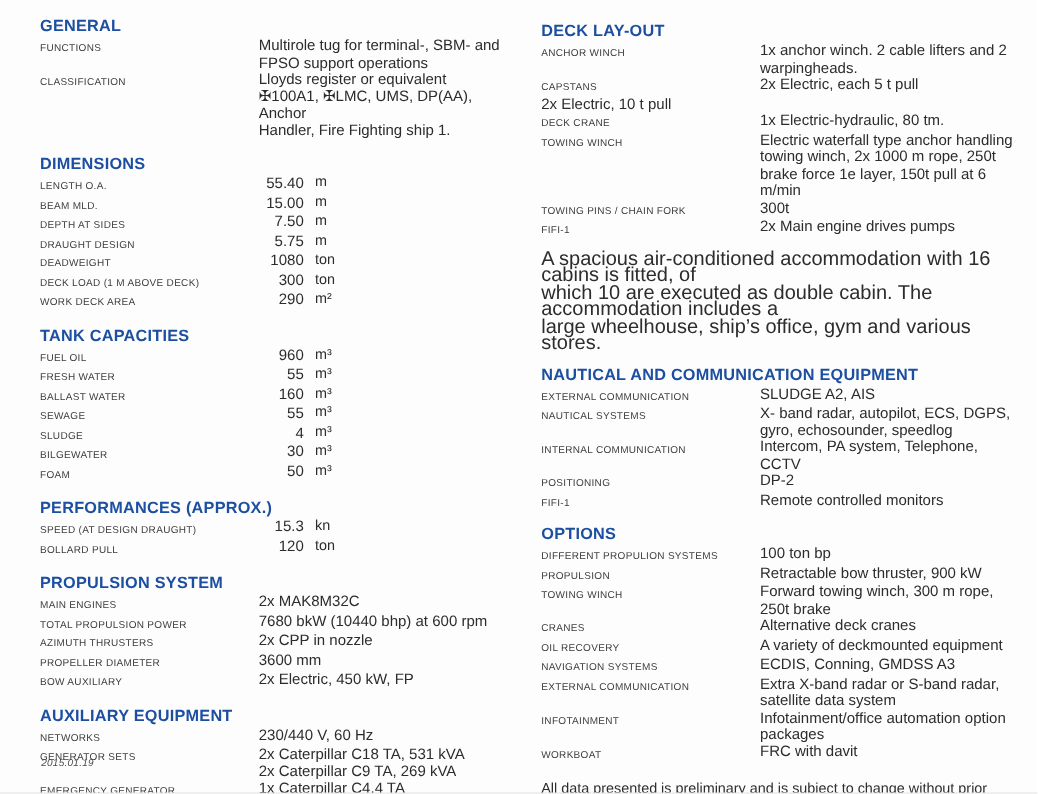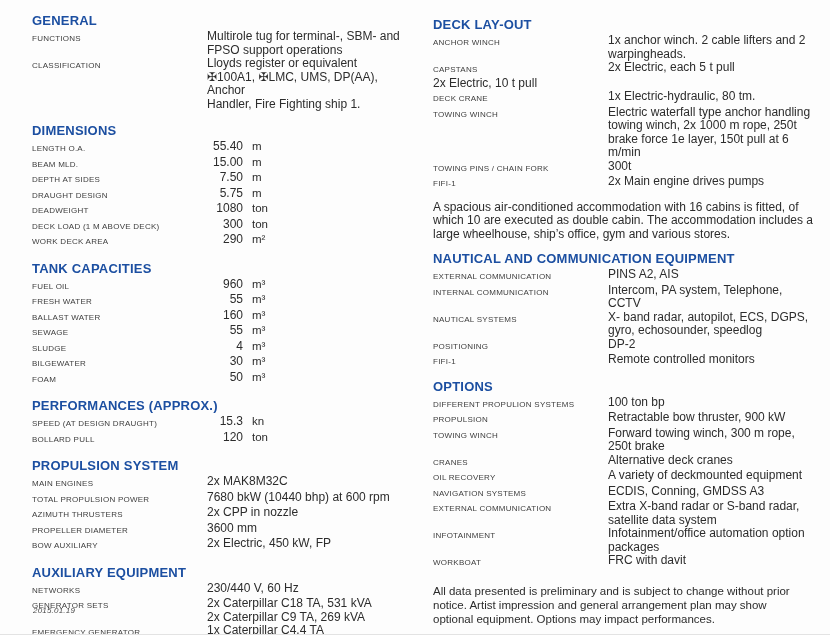--- a/index.html
+++ b/index.html
@@ -50,21 +50,21 @@
     text-align: right;
     white-space: nowrap;
   }
   .spec-unit {
     font-size: 11.5px;
     line-height: 13.5px;
     margin-left: 9px;
     white-space: nowrap;
   }
   .paragraph {
-    font-size: 12px;
+    font-size: 16px;
     line-height: 13.5px;
     white-space: pre-line;
     color: var(--text);
   }
   .disclaimer {
     margin-top: 14px;
     font-size: 11.5px;
     line-height: 14px;
     white-space: pre-line;
     color: var(--text);
@@ -271,31 +271,31 @@
         </section>
         <section class="section">
           <div class="paragraph">A spacious air-conditioned accommodation with 16 cabins is fitted, of
 which 10 are executed as double cabin. The accommodation includes a
 large wheelhouse, ship’s office, gym and various stores.</div>
         </section>
         <section class="section">
           <h2 class="section-title">NAUTICAL AND COMMUNICATION EQUIPMENT</h2>
           <div class="spec-row">
             <span class="spec-label">EXTERNAL COMMUNICATION</span>
-            <span class="spec-value">PINS A2, AIS</span>
+            <span class="spec-value">SLUDGE A2, AIS</span>
+          </div>
+          <div class="spec-row">
+            <span class="spec-label">NAUTICAL SYSTEMS</span>
+            <span class="spec-value">X- band radar, autopilot, ECS, DGPS,
+gyro, echosounder, speedlog</span>
           </div>
           <div class="spec-row">
             <span class="spec-label">INTERNAL COMMUNICATION</span>
             <span class="spec-value">Intercom, PA system, Telephone,
 CCTV</span>
-          </div>
-          <div class="spec-row">
-            <span class="spec-label">NAUTICAL SYSTEMS</span>
-            <span class="spec-value">X- band radar, autopilot, ECS, DGPS,
-gyro, echosounder, speedlog</span>
           </div>
           <div class="spec-row">
             <span class="spec-label">POSITIONING</span>
             <span class="spec-value">DP-2</span>
           </div>
           <div class="spec-row">
             <span class="spec-label">FIFI-1</span>
             <span class="spec-value">Remote controlled monitors</span>
           </div>
         </section>

